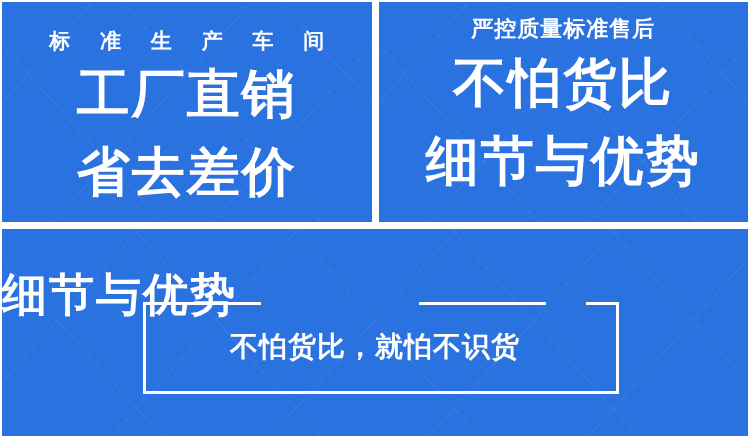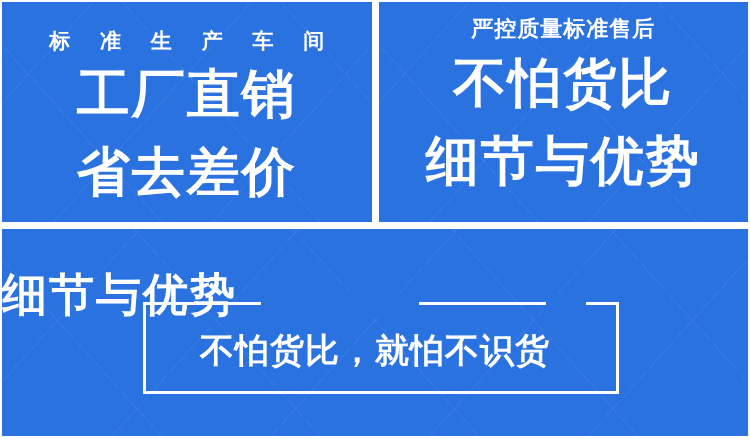--- a/index.html
+++ b/index.html
@@ -143,21 +143,21 @@
 
   .bottom-sub {
     position: absolute;
     left: 0;
     right: 0;
     top: 104px;
     z-index: 4;
     text-align: center;
     color: #ffffff;
     font-weight: 700;
-    font-size: 34px;
+    font-size: 28px;
     line-height: 1;
     letter-spacing: 1px;
     white-space: nowrap;
   }
 </style>
 </head>
 <body>
 
 <div class="banner">
 

